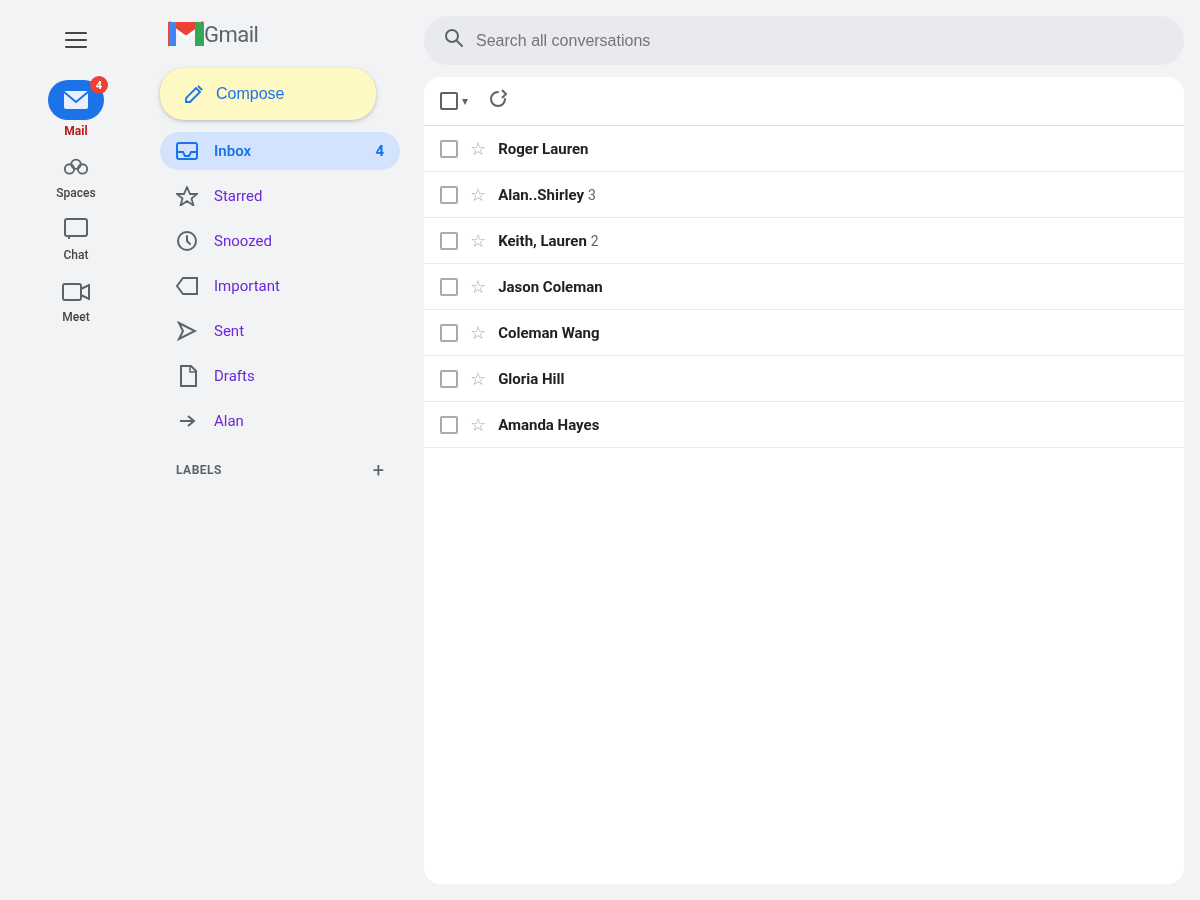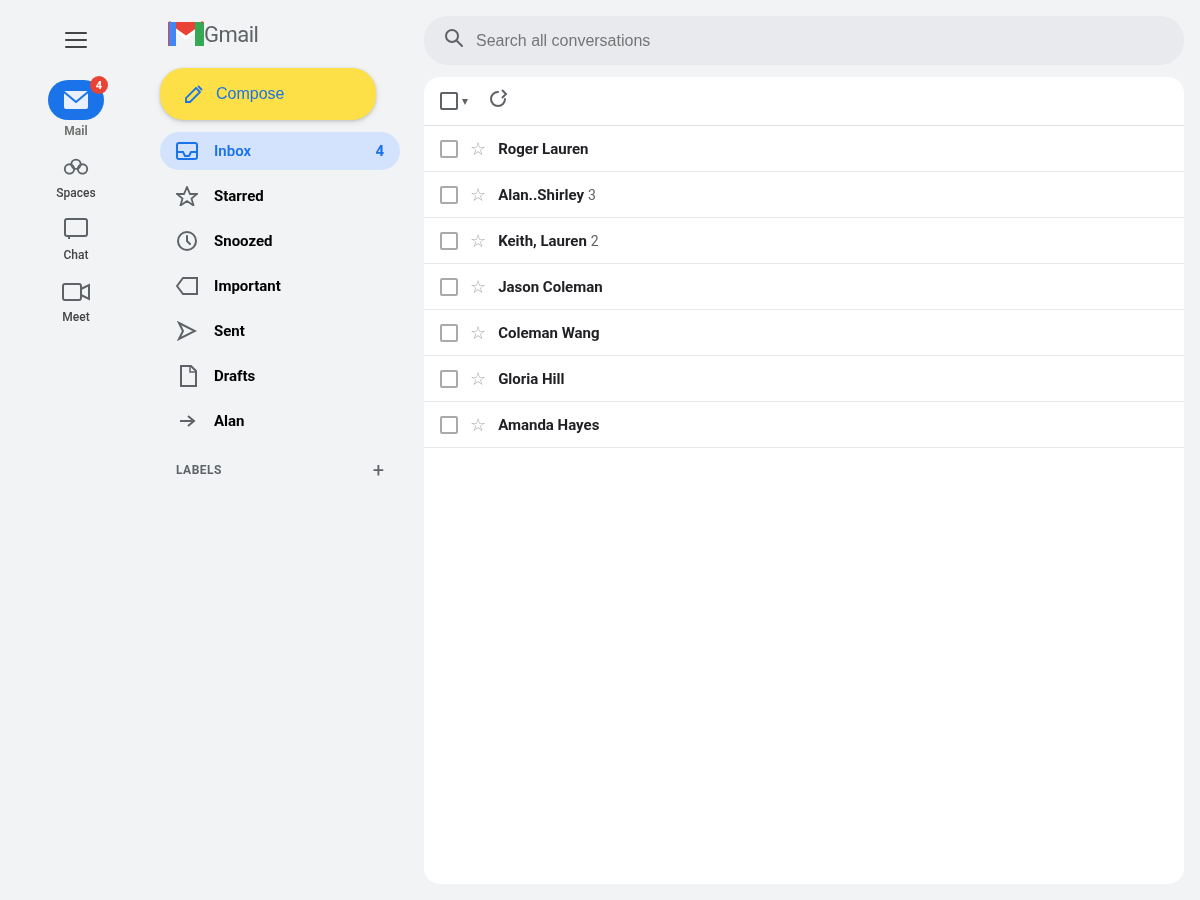--- a/index.html
+++ b/index.html
@@ -86,21 +86,21 @@
       justify-content: center;
     }
 
     .nav-label {
       font-size: 12px;
       color: #444;
       font-weight: 500;
     }
 
     .nav-label.active {
-      color: #737373;
+      color: #b91c1c;
       font-weight: 700;
     }
 
     .chat-icon, .spaces-icon, .meet-icon {
       width: 28px;
       height: 28px;
       display: flex;
       align-items: center;
       justify-content: center;
     }
@@ -124,21 +124,21 @@
       font-size: 22px;
       color: #5f6368;
       font-weight: 400;
       letter-spacing: -0.5px;
     }
 
     .compose-btn {
       display: flex;
       align-items: center;
       gap: 12px;
-      background: #fde047;
+      background: #fef9c3;
       border: none;
       border-radius: 24px;
       padding: 16px 24px;
       font-size: 16px;
       color: #1a73e8;
       font-weight: 500;
       cursor: pointer;
       box-shadow: 0 1px 3px rgba(0,0,0,0.15), 0 2px 6px rgba(0,0,0,0.1);
       width: 90%;
       margin-bottom: 12px;
@@ -151,22 +151,22 @@
     }
 
     .sidebar-item {
       display: flex;
       align-items: center;
       gap: 16px;
       padding: 8px 16px;
       border-radius: 24px;
       cursor: pointer;
       font-size: 15px;
-      color: #000000;
-      font-weight: 700;
+      color: #6d28d9;
+      font-weight: 400;
     }
 
     .sidebar-item.active {
       background: #d3e3fd;
       color: #1a73e8;
       font-weight: 600;
     }
 
     .sidebar-item-count {
       margin-left: auto;

